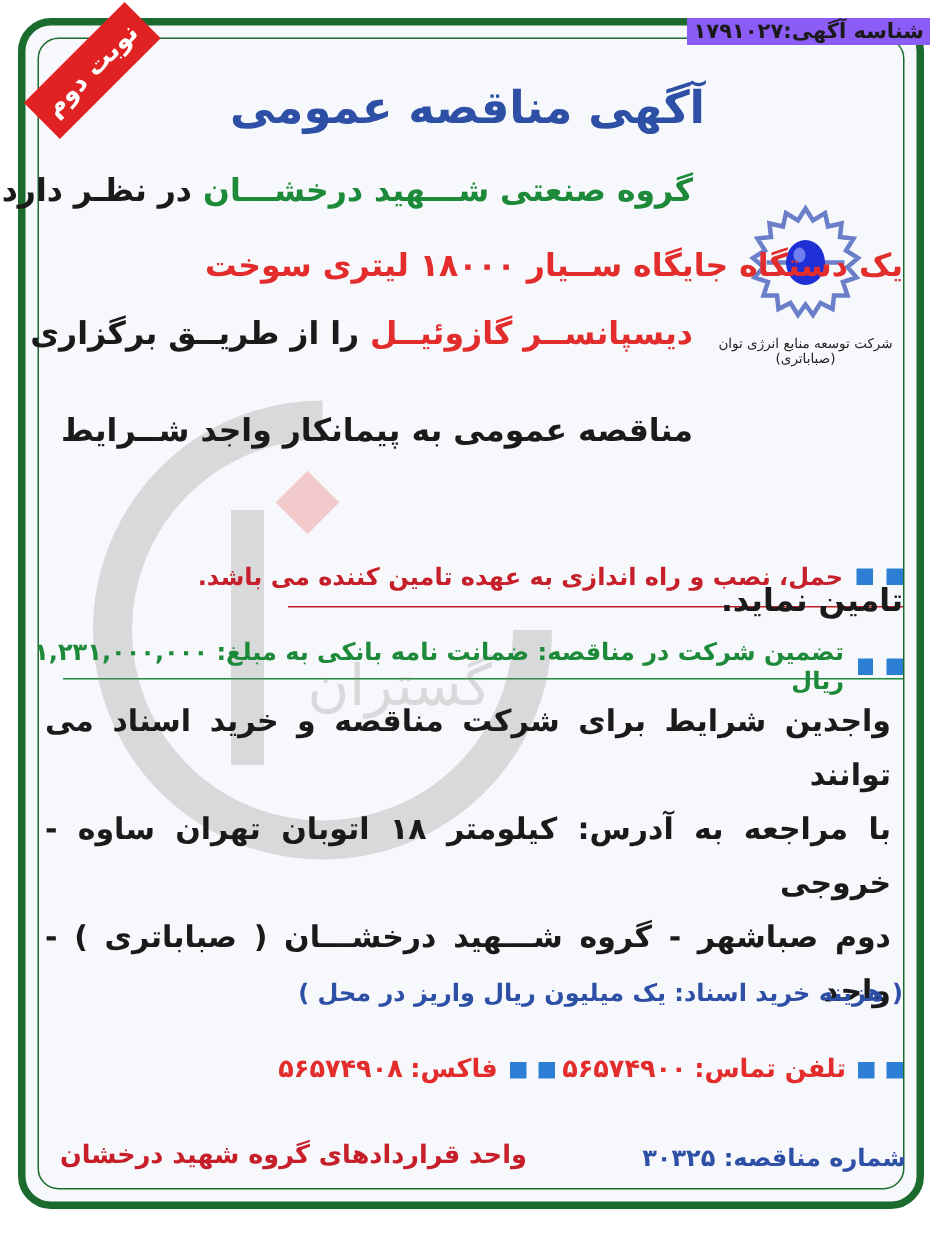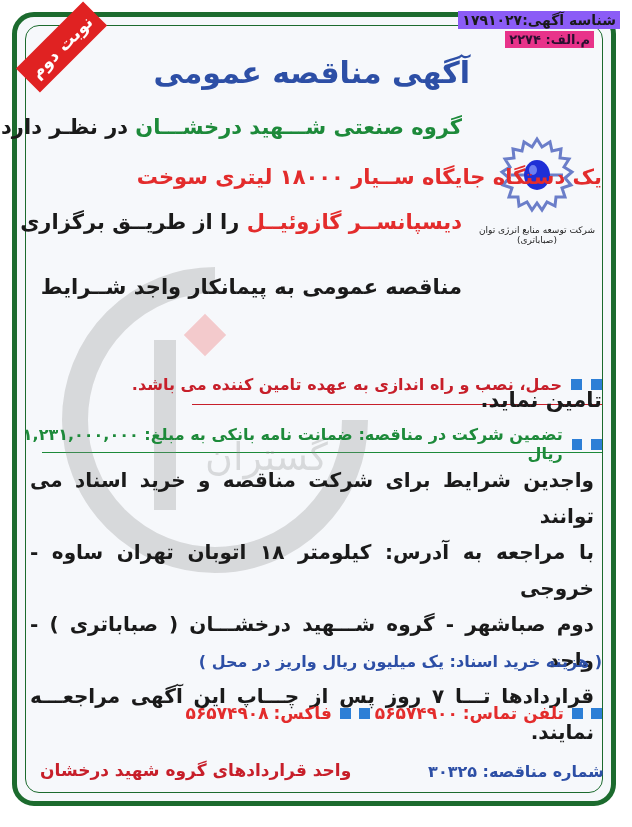--- a/index.html
+++ b/index.html
@@ -41,21 +41,20 @@
 <body>
 
 <div class="frame-outer">
   <div class="frame-inner"></div>
 </div>
 
 <div class="ribbon">نوبت دوم</div>
 
 <div class="id-box">
   <div><span class="id-yellow">شناسه آگهی:۱۷۹۱۰۲۷</span></div>
-  <div><span class="id-pink">م.الف: ۲۲۷۴</span></div>
 </div>
 
 <div class="title">آگهی مناقصه عمومی</div>
 
 <div class="logo">
   <svg width="80" height="80" viewBox="0 0 80 80">
     <polygon points="40,4 45,12 53,7 55,16 64,14 63,23 72,24 67,32 75,37 68,43 74,50 65,53 68,62 59,62 58,71 50,67 45,75 40,68 35,75 30,67 22,71 21,62 12,62 15,53 6,50 12,43 5,37 13,32 8,24 17,23 16,14 25,16 27,7 35,12" fill="none" stroke="#6b7ec9" stroke-width="3"></polygon>
     <line x1="14" y1="40" x2="66" y2="40" stroke="#6b7ec9" stroke-width="3"></line>
     <ellipse cx="40" cy="40" rx="13" ry="15" fill="#1f2fd6"></ellipse>
     <ellipse cx="36" cy="35" rx="4" ry="5" fill="#6e7ef0"></ellipse>
@@ -91,21 +90,20 @@
   <span class="sq"></span>
     <span class="sq"></span>
   <span>تضمین شرکت در مناقصه: ضمانت نامه بانکی به مبلغ: ۱,۲۳۱,۰۰۰,۰۰۰ ریال</span>
 </div>
 <div class="b2-line"></div>
 
 <div class="para">
   <div>واجدین شرایط برای شرکت مناقصه و خرید اسناد می توانند</div>
   <div>با مراجعه به آدرس: کیلومتر ۱۸ اتوبان تهران ساوه - خروجی</div>
   <div>دوم صباشهر - گروه شـــهید درخشـــان ( صباباتری ) - واحد</div>
-  <div class="last">قراردادها تـــا ۷ روز پس از چـــاپ این آگهی مراجعـــه نمایند.</div>
 </div>
 
 <div class="cost">( هزینه خرید اسناد: یک میلیون ریال واریز در محل )</div>
 
 <div class="contact">
   <span class="sq"></span>
     <span class="sq"></span>
   <span>تلفن تماس:</span>
   <span>۵۶۵۷۴۹۰۰</span>
   <span class="sq"></span>

